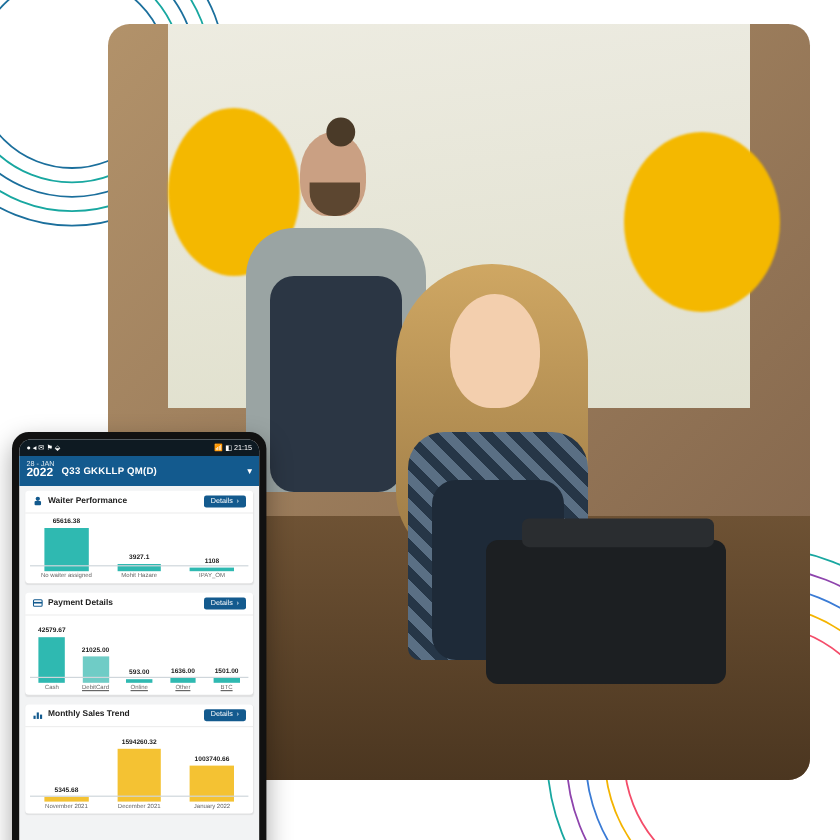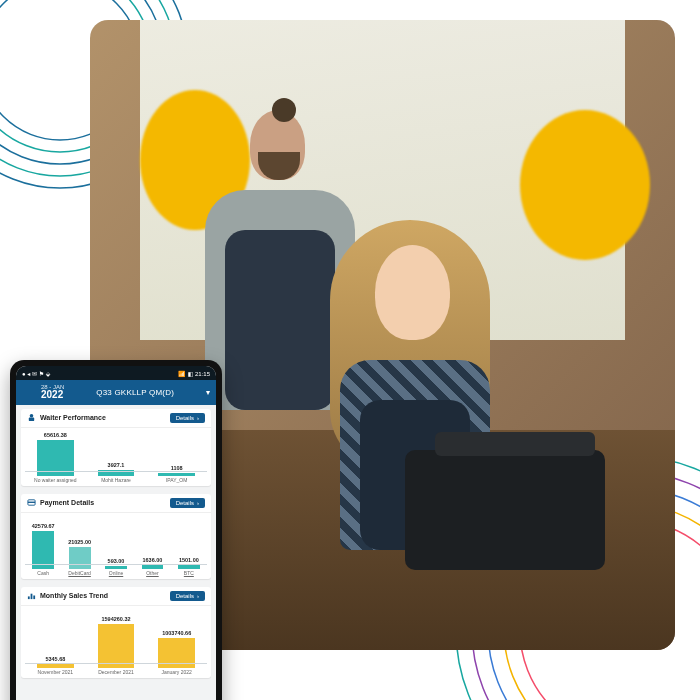--- a/index.html
+++ b/index.html
@@ -92,24 +92,24 @@
   }
   .statusbar{
     height:14px;background:#0e1a22;color:#fff;
     display:flex;justify-content:space-between;align-items:center;
     padding:0 6px;font-size:6px;
   }
   .appheader{
     background:#135a8e;color:#fff;
     display:flex;align-items:center;padding:4px 6px;gap:6px;
   }
-  .appheader .datebox{line-height:1.05;margin-left:19px;}
+  .appheader .datebox{line-height:1.05;}
   .appheader .datebox .d1{font-size:6px;opacity:.85;}
   .appheader .datebox .d2{font-size:10px;font-weight:700;}
-  .appheader .title{flex:1;font-size:8px;font-weight:400;letter-spacing:.2px;text-align:center;}
+  .appheader .title{flex:1;font-size:8px;font-weight:700;letter-spacing:.2px;}
   .appheader .chev{font-size:8px;}
 
   .card{
     background:#fff;margin:4px 5px;border-radius:3px;
     box-shadow:0 1px 1px rgba(0,0,0,.08);
   }
   .card-head{
     display:flex;align-items:center;justify-content:space-between;
     padding:4px 6px;border-bottom:1px solid #eee;
   }

